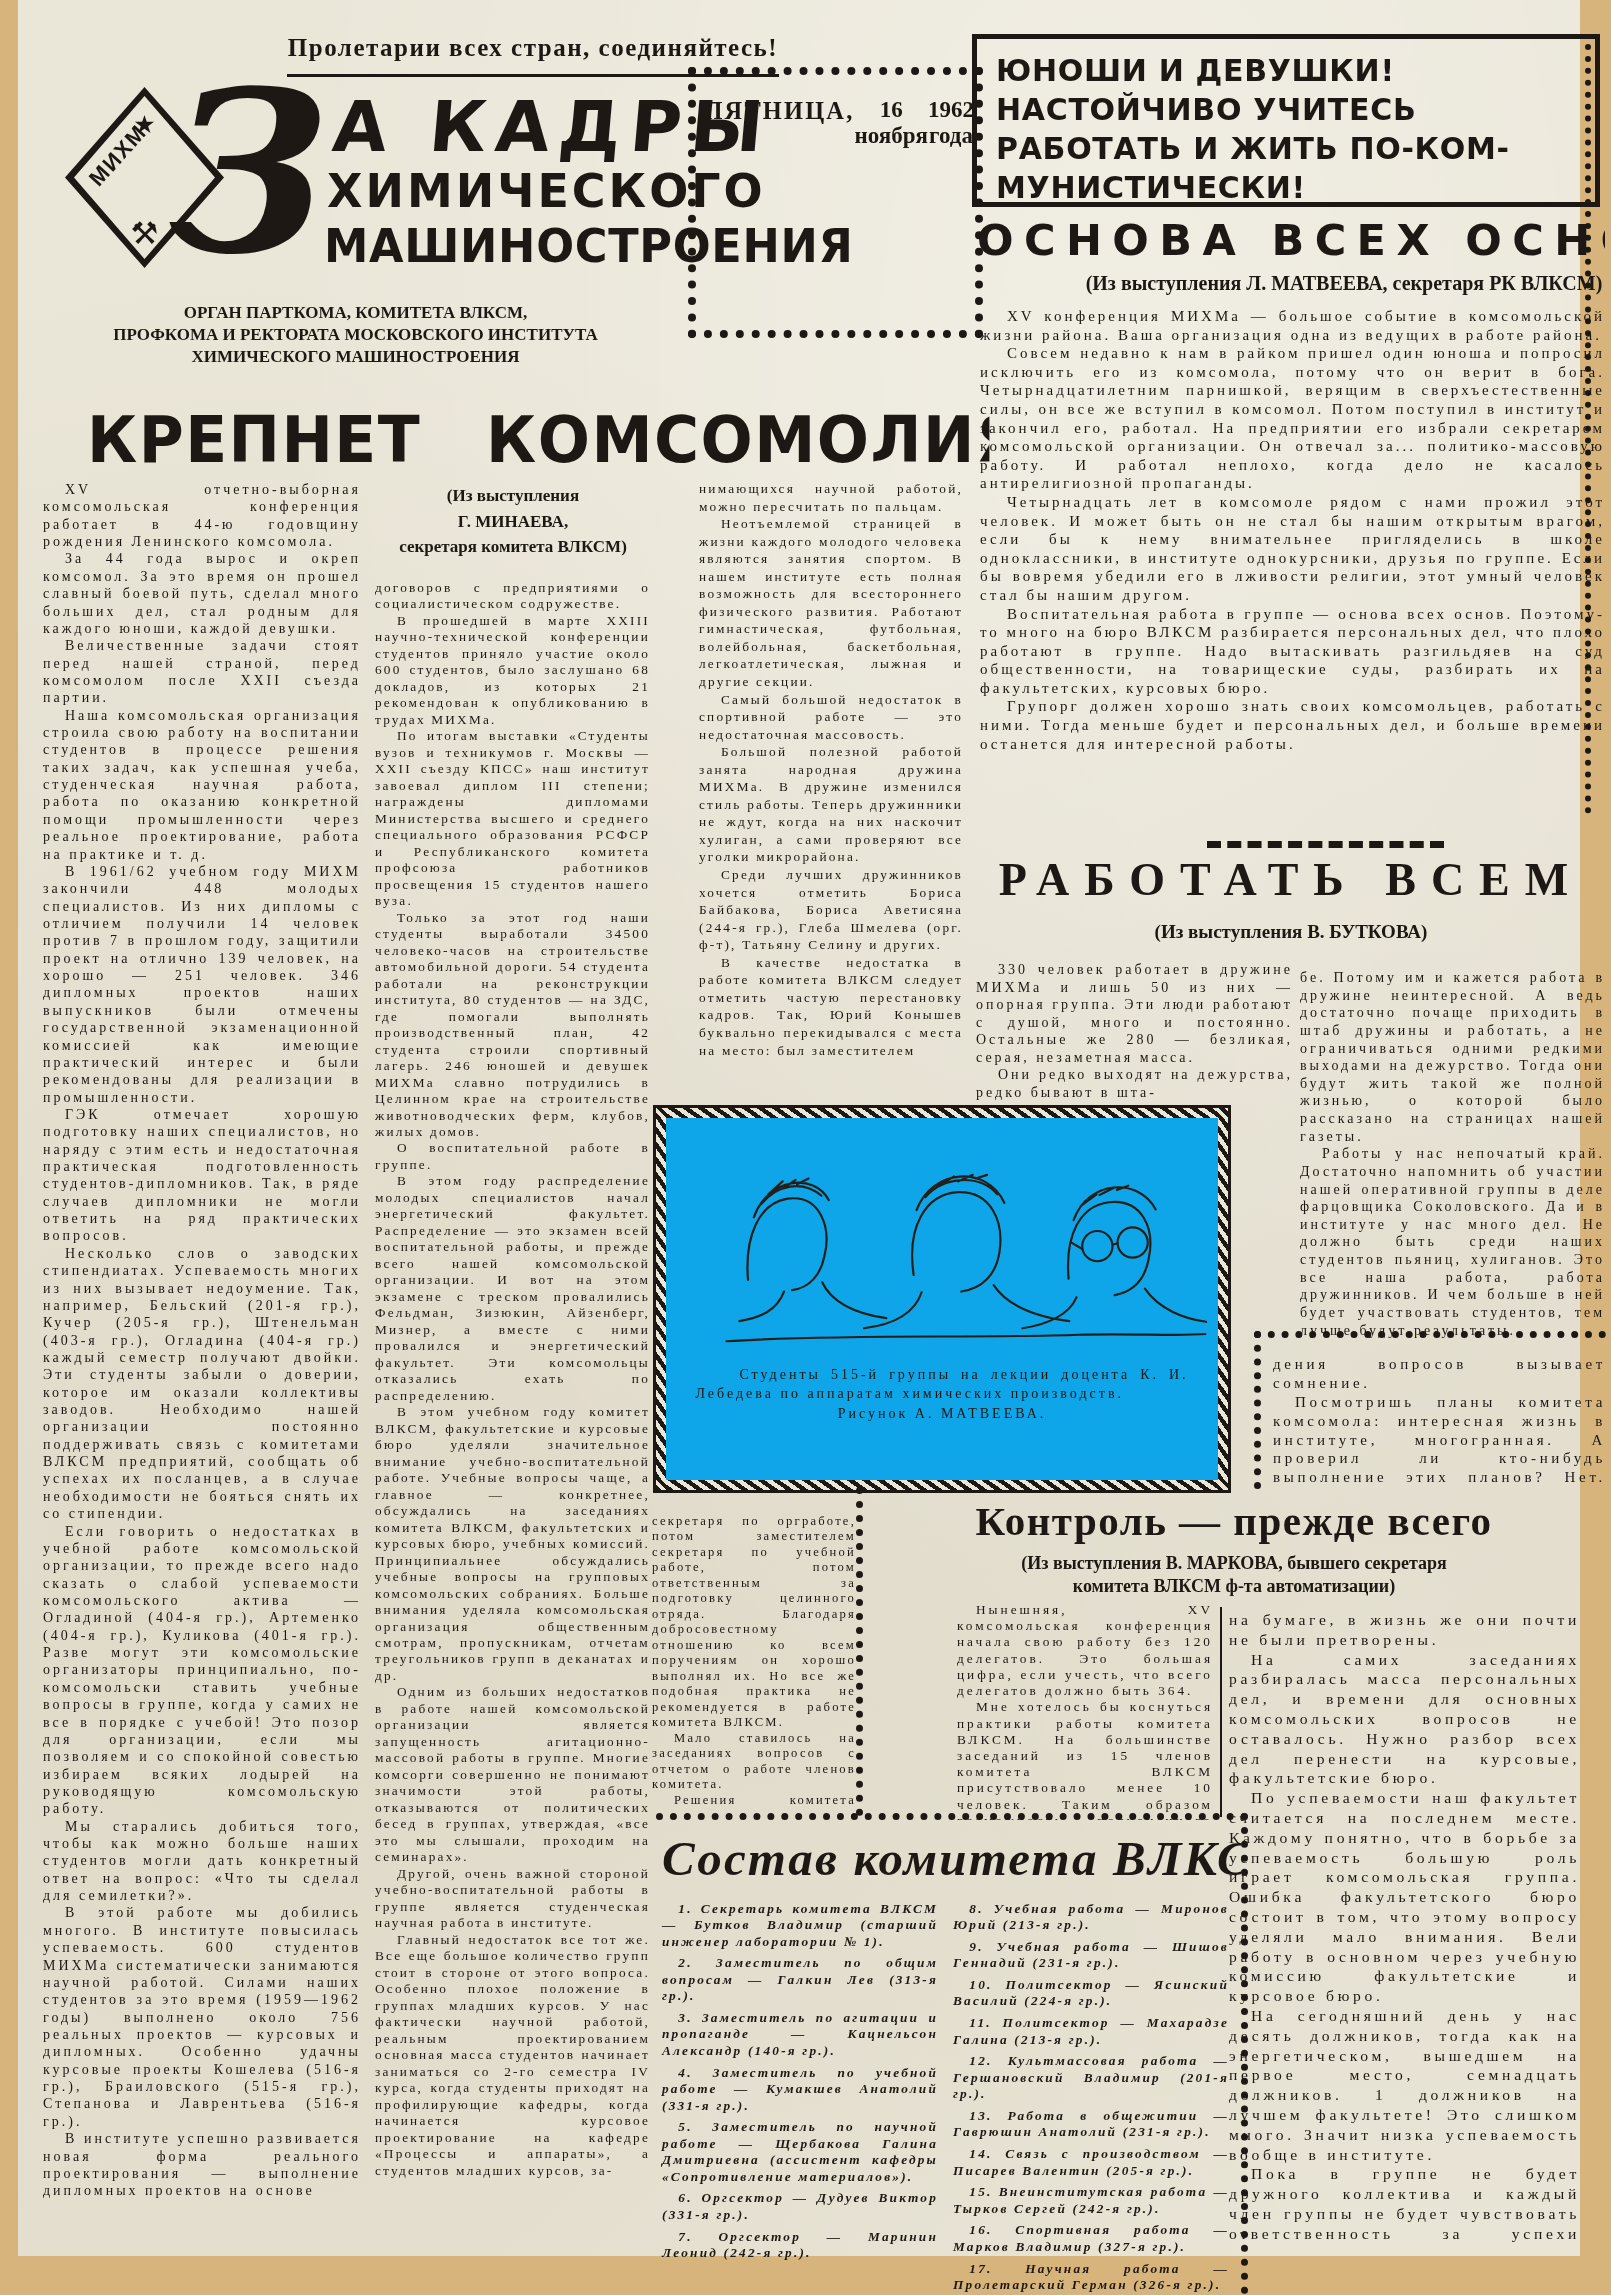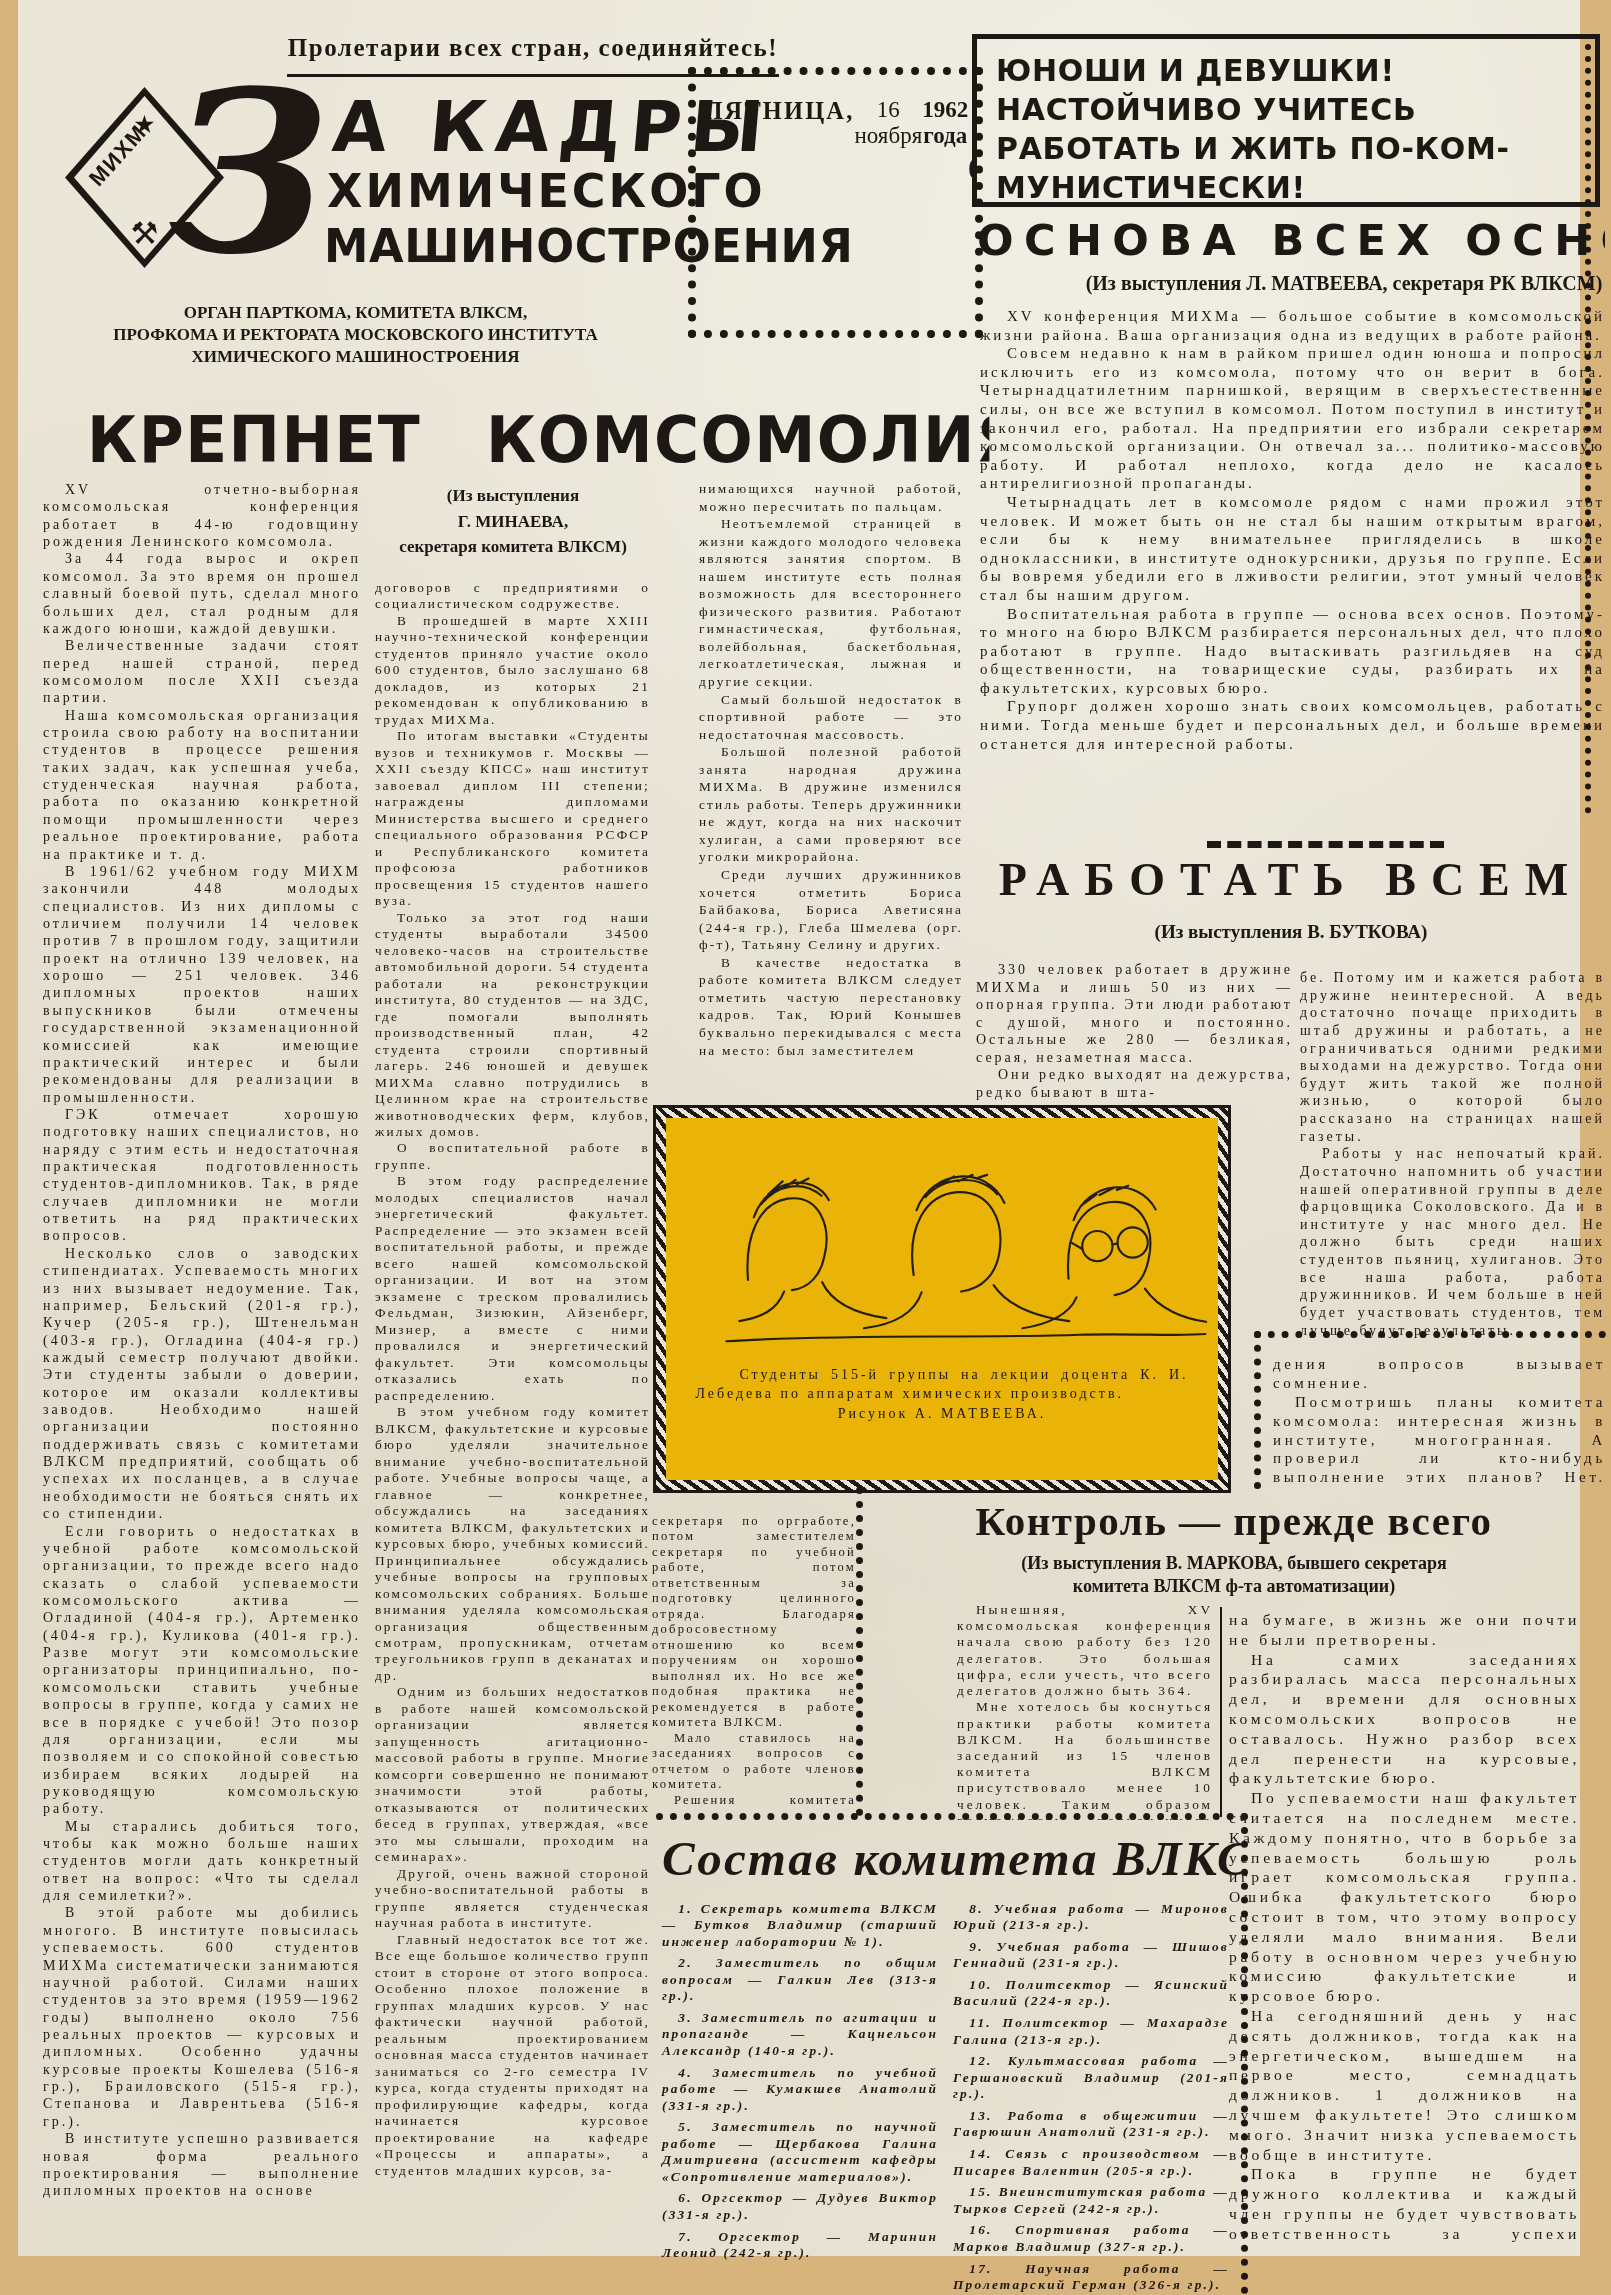--- a/index.html
+++ b/index.html
@@ -50,21 +50,21 @@
                 font-family:"DejaVu Sans","Liberation Sans",sans-serif; font-weight:900;
                 font-size:46px; letter-spacing:0.7px; transform:scaleX(.97); transform-origin:left; }
   .org-lines { left:74px; top:302px; width:563px; text-align:center;
                font-weight:bold; font-size:17px; line-height:1.3; }
 
   
   .datebox { left:688px; top:67px; width:295px; height:271px;
              border:8.1px dotted #1d1813; padding:22px 7.4px 10.4px;
              display:flex; flex-direction:row; align-items:flex-start; text-align:center; }
   .d-day   { font-weight:bold; font-size:24.4px; letter-spacing:2.2px; margin-bottom:16.3px; }
-  .d-date  { font-weight:normal; font-size:23px; margin-bottom:6px; }
+  .d-date  { font-weight:bold; font-size:23px; margin-bottom:6px; }
   .d-year  { font-weight:bold; font-size:23px; margin-bottom:15px; }
   .d-issue { font-weight:bold; font-size:24.4px; margin-bottom:16.3px; }
   .d-rule  { width:82%; border-top:2.2px solid #1d1813; margin-bottom:13.3px; }
   .d-price { font-weight:bold; font-size:21px; }
 
   
   .appeal { left:972px; top:34px; width:628px; height:173px;
             border:5.2px solid #1d1813; padding:12px 19px 7.4px; }
   .appeal-h { font-family:"DejaVu Sans","Liberation Sans",sans-serif; font-weight:700;
               font-size:30px; line-height:1.3; letter-spacing:0.7px; }
@@ -120,21 +120,21 @@
         font-size:14px; line-height:1.24; letter-spacing:3px; text-align:justify; }
   .c2by { left:376px; top:483px; width:274px; text-align:center; font-weight:bold;
           font-size:17px; line-height:1.5; }
   .c2 { left:375px; top:572px; width:275px; height:1682px;
         font-size:13.3px; line-height:1.24; letter-spacing:2.2px; text-align:justify; }
   .c3 { left:699px; top:472px; width:264px; height:631px;
         font-size:13.3px; line-height:1.32; letter-spacing:2.2px; text-align:justify; }
   .c1 p, .c2 p, .c3 p, .c3b p { text-indent:22px; }
 
   
-  .photo { left:656px; top:1108px; width:572px; height:382px; background:#eab308;
+  .photo { left:656px; top:1108px; width:572px; height:382px; background:#0ea5e9;
            border:10.4px solid; border-image:repeating-linear-gradient(45deg,#1d1813 0 5.2px,#eae6d8 5.2px 10.4px) 14;
            outline:3px solid #1d1813; padding:4.4px 7.4px 6px; }
   .photo svg { display:block; margin:0 auto; }
   .cap-text { text-align:justify; font-size:14px; line-height:1.3; letter-spacing:3px;
               padding:0 22px; text-indent:44px; }
   .cap-credit { text-align:center; font-size:14px; letter-spacing:3px; margin-top:3px; }
 
   .c3b { left:652px; top:1506px; width:204px; height:302px;
          font-size:12.6px; line-height:1.23; letter-spacing:2.2px; text-align:justify; }
 

